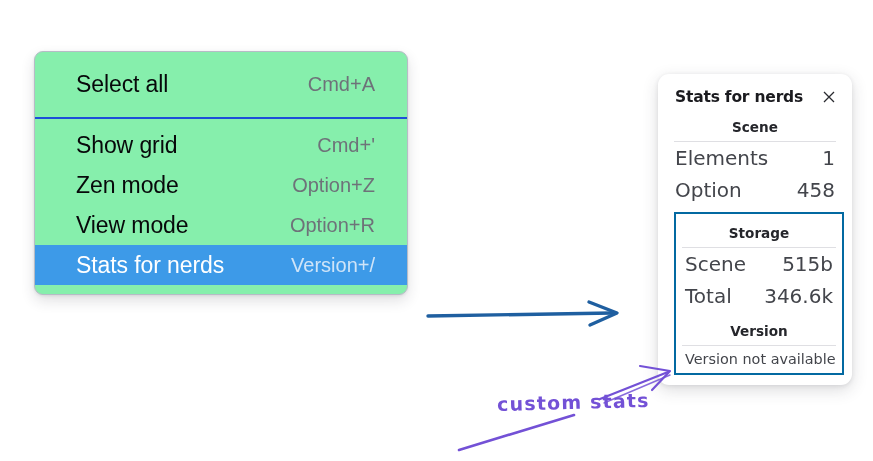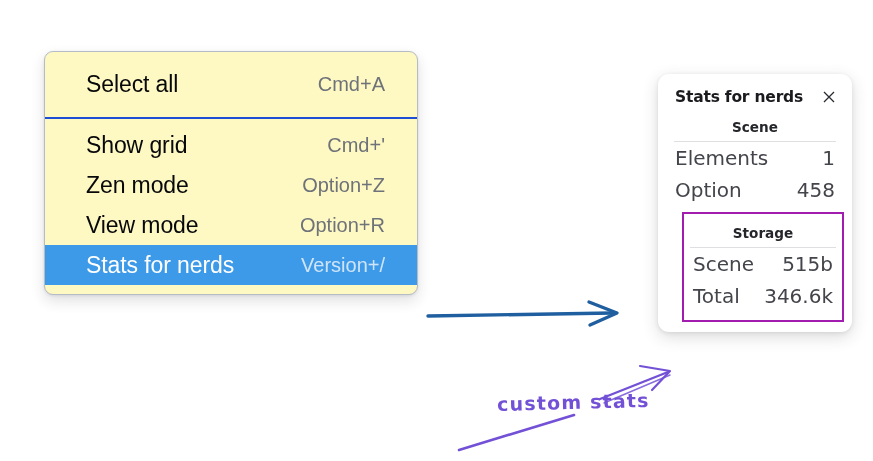--- a/index.html
+++ b/index.html
@@ -18,24 +18,24 @@
   }
 
   .stage {
     position: absolute;
     inset: 0;
   }
 
   
   .context-menu {
     position: absolute;
-    left: 44px;
+    left: 34px;
     top: 51px;
     width: 374px;
-    background: #fef9c3;
+    background: #86efac;
     border: 1px solid #b6bcc6;
     border-radius: 9px;
     box-shadow: 0 6px 14px rgba(40,45,60,0.14),
                 0 1px 3px rgba(40,45,60,0.10);
     box-sizing: border-box;
     overflow: hidden;
   }
   .menu-group {
     padding: 9px 0 9px 0;
   }
@@ -142,23 +142,23 @@
   .sp-row .sp-val { white-space: nowrap; }
   .sp-note {
     padding: 5px 9px 4px 9px;
     font-size: 14.4px;
     color: #43454b;
     white-space: nowrap;
   }
 
   
   .sp-highlight {
-    border: 2px solid #a21caf;
-    margin: 6px 0 0 16px;
-    padding-bottom: 8px;
+    border: 2px solid #0369a1;
+    margin: 6px 0 0 8px;
+    padding-bottom: 2px;
   }
   .sp-highlight .sp-divider { margin: 0 6px; }
 
   
   .annot-svg {
     position: absolute;
     left: 0;
     top: 0;
     width: 873px;
     height: 461px;
@@ -246,20 +246,25 @@
           <div class="sp-row">
             <span class="sp-key">Scene</span>
             <span class="sp-val">515b</span>
           </div>
           <div class="sp-row">
             <span class="sp-key">Total</span>
             <span class="sp-val">346.6k</span>
           </div>
         </div>
 
+        <div>
+          <div class="sp-section-title">Version</div>
+          <div class="sp-divider"></div>
+          <div class="sp-note">Version not available</div>
+        </div>
 
       </div>
 
     </div>
   </div>
 
   <svg class="annot-svg" viewBox="0 0 873 461">
 
     <g>
       <path d="M428 316 L612 313" stroke="#1f5fa0" stroke-width="3.4" fill="none" stroke-linecap="round"></path>

